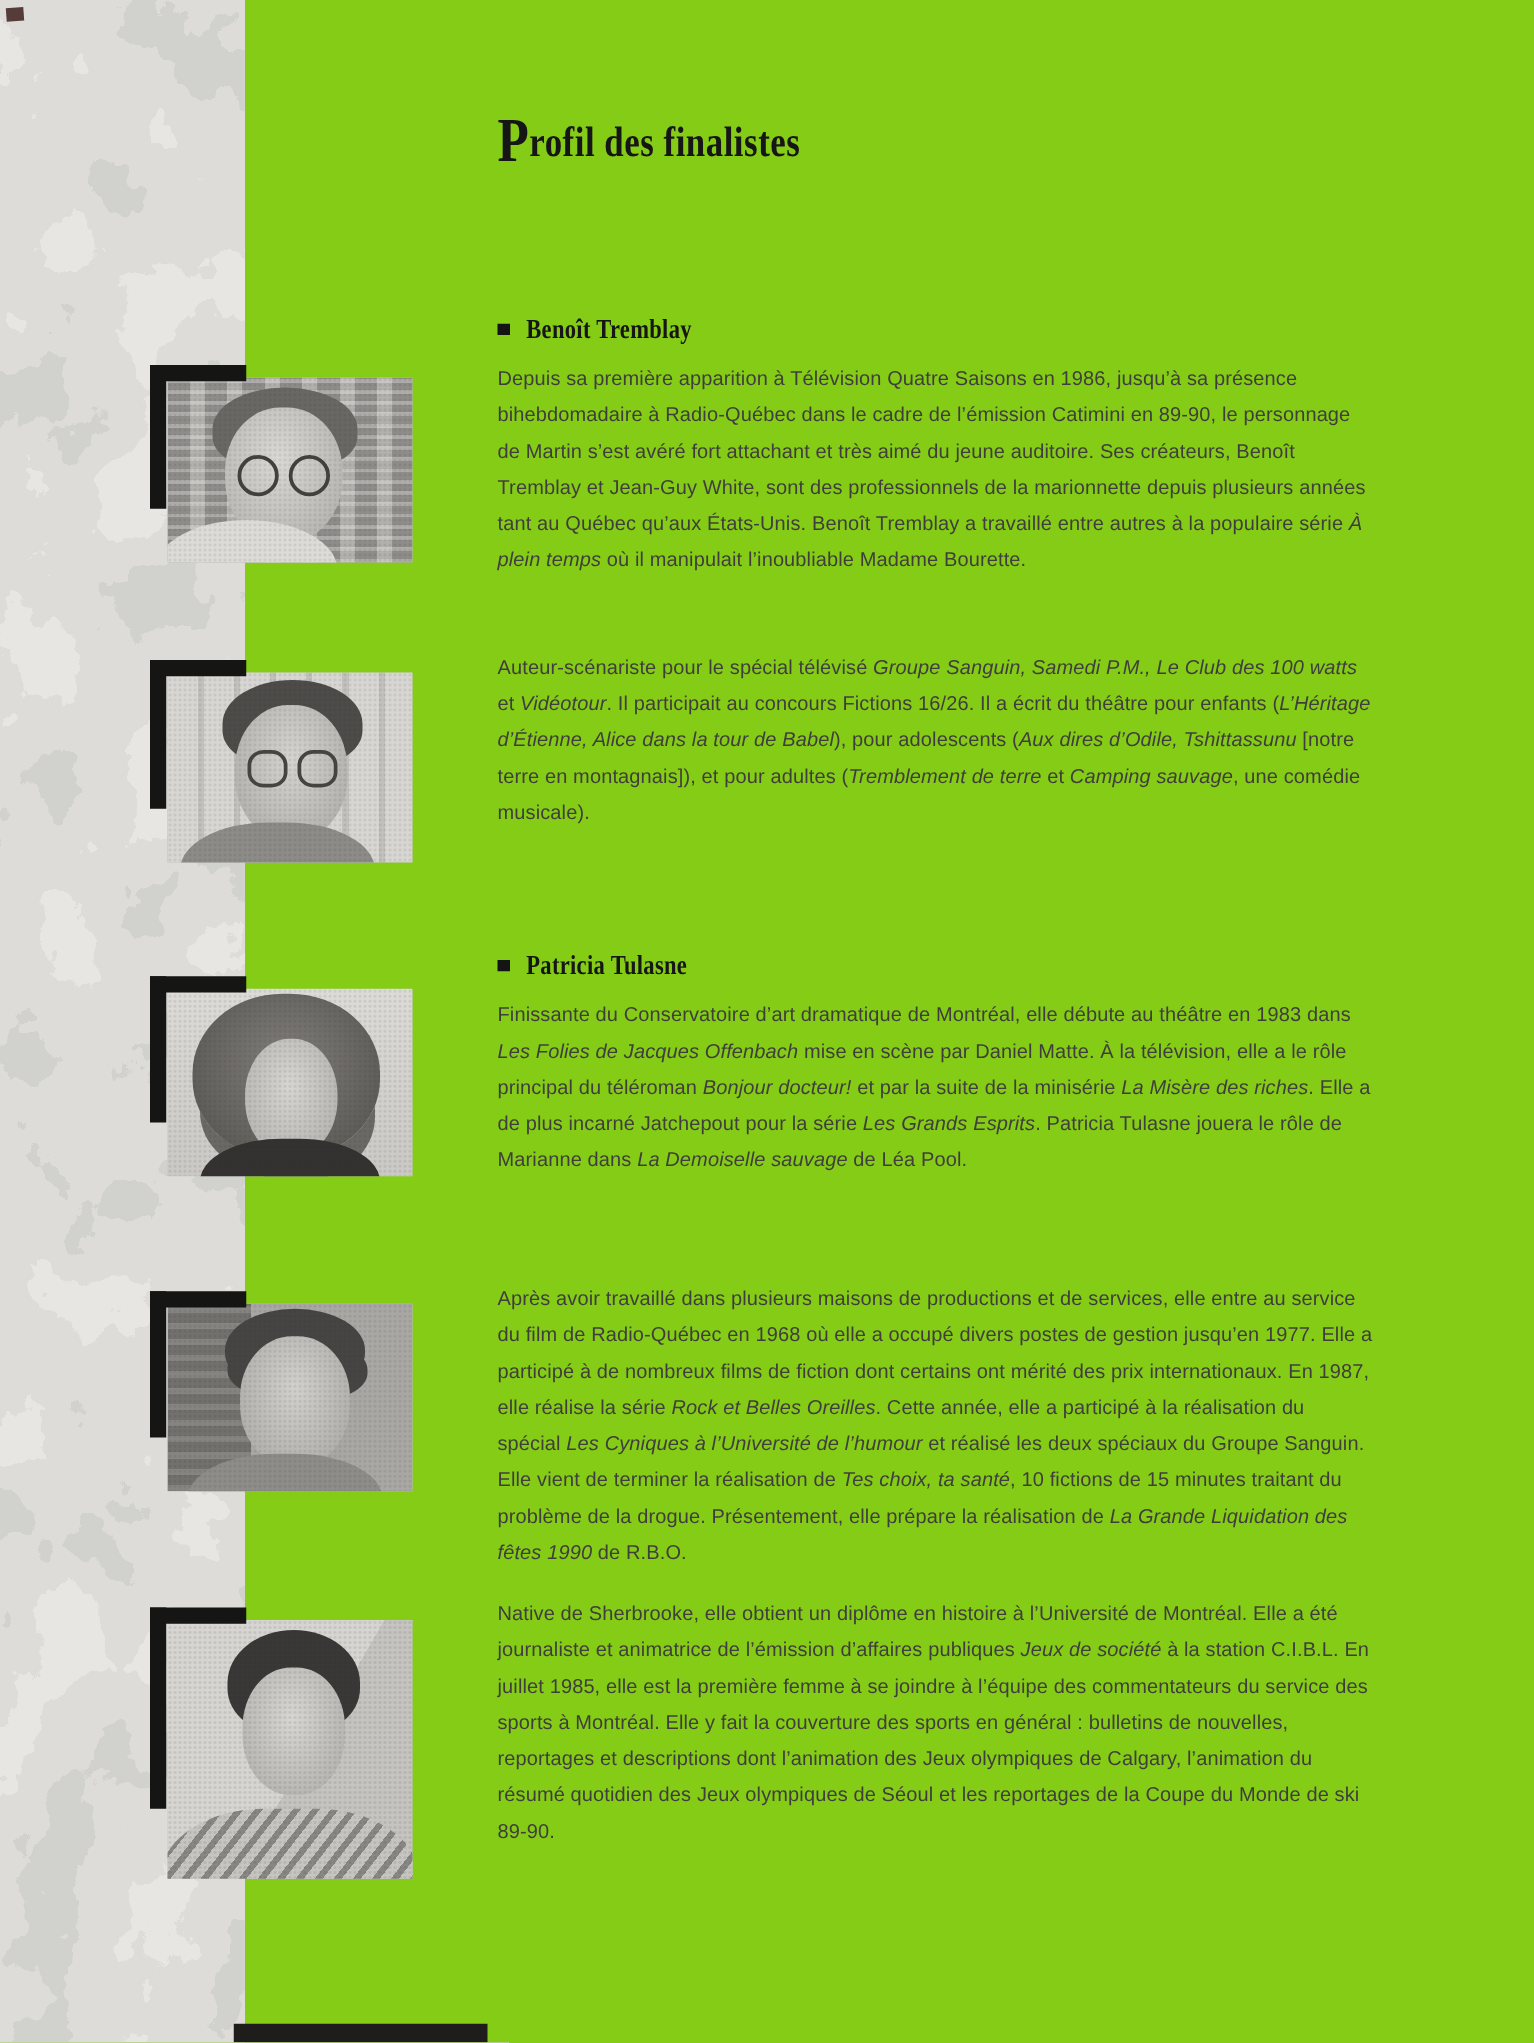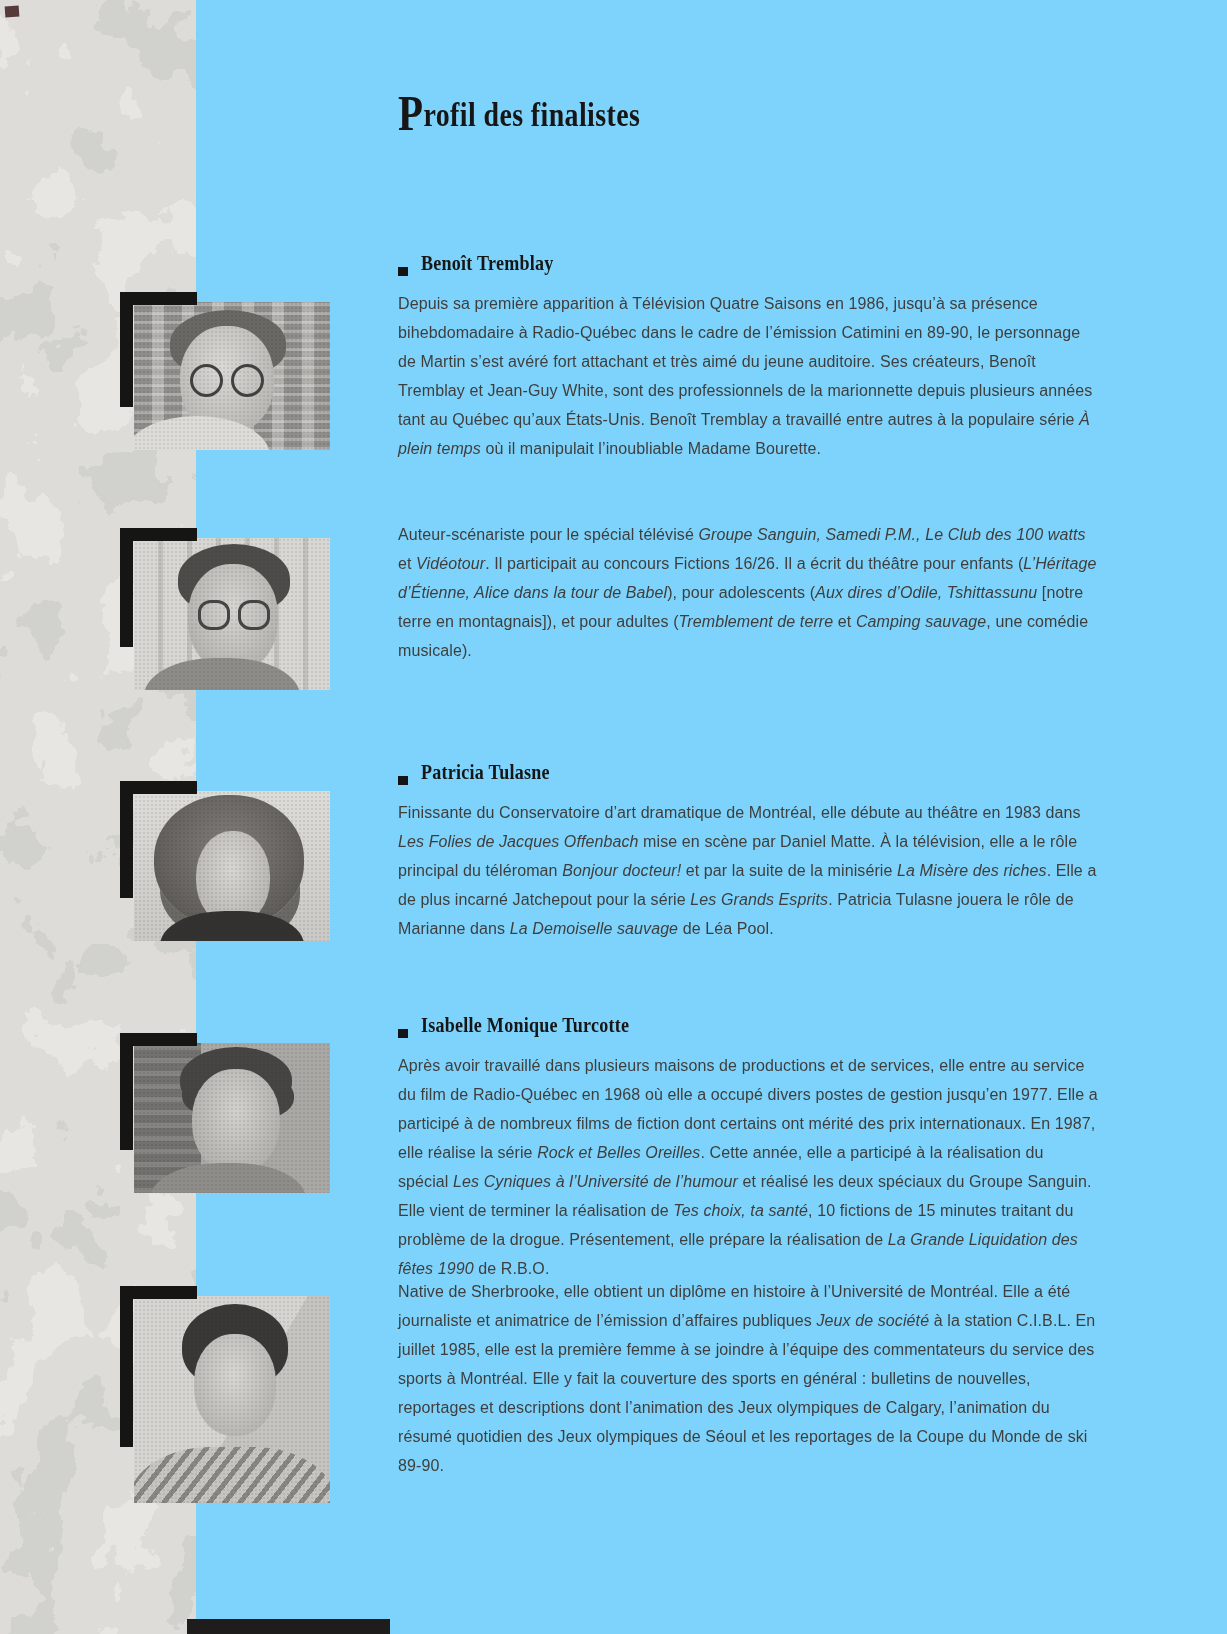--- a/index.html
+++ b/index.html
@@ -1,18 +1,18 @@
 <!DOCTYPE html>
 <html><head>
 <meta charset="utf-8">
 <style>
   html,body{margin:0;padding:0;background:#d8d6d2;}
   .page{
     position:relative; width:1227px; height:1634px; margin:0 auto;
-    background:#7dd3fc; overflow:hidden;
+    background:#84cc16; overflow:hidden;
     font-family:"Liberation Sans", sans-serif; color:#3e3c3a;
   }
   
   .texture{position:absolute; left:0; top:0; width:196px; height:1634px; background:#e6e5e1;}
   .texture svg{display:block;}
   .corner-mark{position:absolute; left:5px; top:6px; width:14px; height:11px; background:#47292a; transform:rotate(-4deg); opacity:.9;}
   .bottom-bar{position:absolute; left:187px; bottom:0; width:203px; height:15px; background:#1e1d1c;}
 
   
   .title{position:absolute; left:398px; top:96px; margin:0; font-family:"Liberation Serif", serif;
@@ -23,21 +23,21 @@
   
   #profiles{position:absolute; inset:0;}
   .profile{position:absolute; left:0; width:100%;}
   .profile:nth-of-type(1){top:250px; --ph:148px; --pt:52px;}
   .profile:nth-of-type(2){top:507px; --ph:152px; --pt:31px;}
   .profile:nth-of-type(3){top:759px; --ph:150px; --pt:32px;}
   .profile:nth-of-type(4){top:1012px; --ph:150px; --pt:31px;}
   .profile:nth-of-type(5){top:1264px; --ph:207px; --pt:32px;}
 
   .text{position:absolute; left:398px; top:0; width:700px;}
-  .name-row{display:flex; align-items:flex-end; margin:0; height:26px;}
+  .name-row{display:flex; align-items:center; margin:0; height:26px;}
   .bullet{width:10px; height:9px; background:#141414; margin-right:13px; flex:none;}
   .name{font-family:"Liberation Serif", serif; font-weight:700; font-size:22px;
         color:#161616; letter-spacing:.3px; white-space:nowrap;}
   .bio{margin:13px 0 0; font-size:16px; line-height:29px; color:#403e3c; letter-spacing:.1px;}
   .bio .it{font-style:italic;}
 
   
   .photo-frame{position:absolute; left:134px; top:var(--pt); width:196px; height:var(--ph);}
   .photo-frame::before{content:""; position:absolute; left:-14px; top:-10px; width:13px;
         height:calc(var(--ph) * .78); background:#151514;}
@@ -185,24 +185,20 @@
       <div class="photo p4">
         <i class="bg"></i>
         <i class="hair"></i>
         <i class="face"></i>
 
         <i class="torso"></i>
         <i class="dots"></i>
       </div>
     </div>
     <div class="text">
-      <h2 class="name-row">
-        <span class="bullet"></span>
-        <span class="name condense">Isabelle Monique Turcotte</span>
-      </h2>
       <p class="bio"><span>Après avoir travaillé dans plusieurs maisons de productions et de services, elle entre au service du film de Radio-Québec en 1968 où elle a occupé divers postes de gestion jusqu’en 1977. Elle a participé à de nombreux films de fiction dont certains ont mérité des prix internationaux. En 1987, elle réalise la série </span><span class="it">Rock et Belles Oreilles</span><span>. Cette année, elle a participé à la réalisation du spécial </span><span class="it">Les Cyniques à l’Université de l’humour</span><span> et réalisé les deux spéciaux du Groupe Sanguin. Elle vient de terminer la réalisation de </span><span class="it">Tes choix, ta santé</span><span>, 10 fictions de 15 minutes traitant du problème de la drogue. Présentement, elle prépare la réalisation de </span><span class="it">La Grande Liquidation des fêtes 1990</span><span> de R.B.O.</span></p>
     </div>
   </section>
 
   <section class="profile">
     <div class="photo-frame">
       <div class="photo p5">
         <i class="bg"></i>
         <i class="hair"></i>
         <i class="face"></i>

